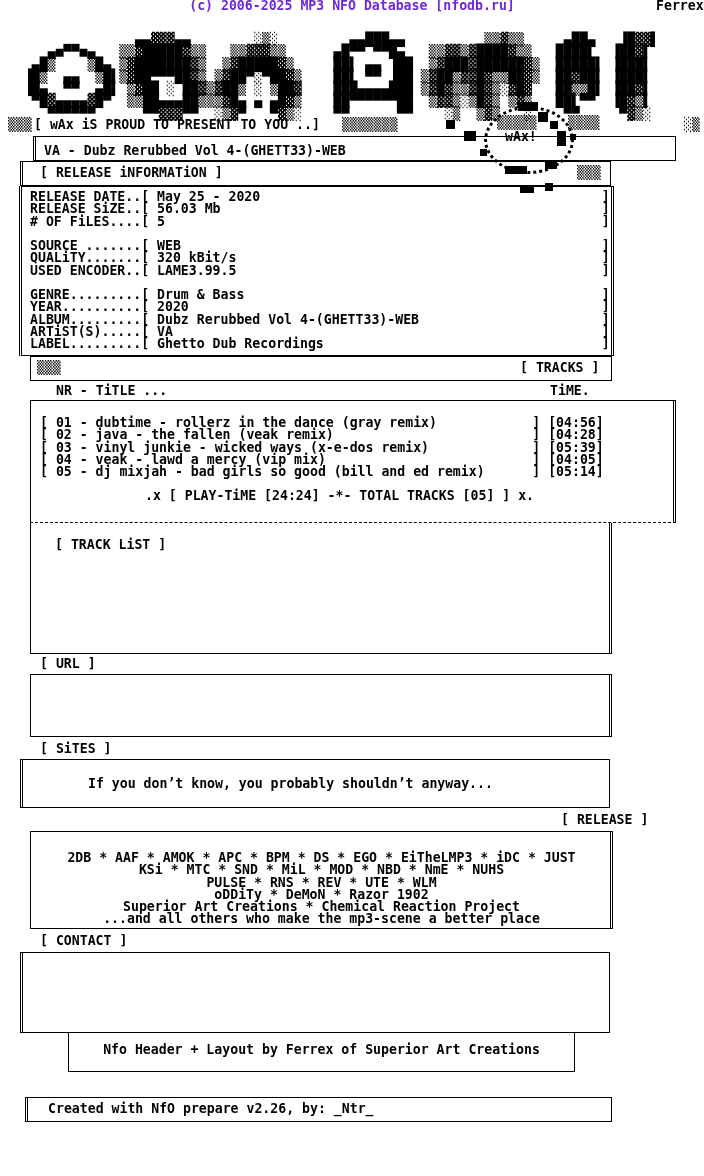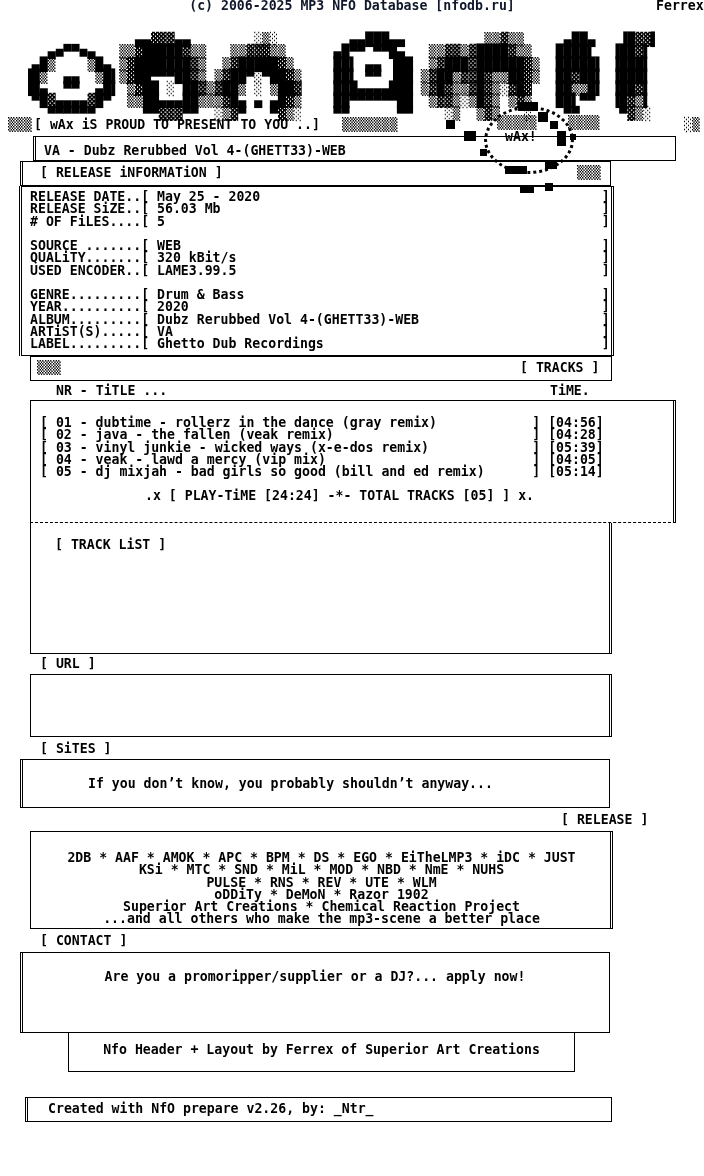--- a/index.html
+++ b/index.html
@@ -4,21 +4,21 @@
 <style>
   html,body { margin:0; padding:0; background:#ffffff; }
   .nfo {
     position:relative; width:704px; height:1176px; margin:0 auto;
     background:#ffffff; color:#000000; overflow:hidden;
     font-family:"DejaVu Sans Mono", monospace;
     font-size:13.2px; line-height:12.25px; font-weight:bold;
   }
   .t { position:absolute; margin:0; white-space:pre; font:inherit; }
   pre.t { font:inherit; }
-  .red { color:#0f172a; }
+  .red { color:#6d28d9; }
   .box { position:absolute; border:1px solid #000; box-sizing:border-box; }
   .dl { border-left:3px double #000; }
   .dr { border-right:3px double #000; }
   .db { border-bottom:1px dashed #000 !important; }
   .nt { border-top:none; }
   .sq { position:absolute; background:#000; }
   .circle { position:absolute; border:3px dotted #000; border-radius:50%; box-sizing:border-box; }
   .ctr { text-align:center; }
 </style>
 </head>
@@ -111,21 +111,20 @@
   <div class="box dr" style="left:30px;top:831px;width:583px;height:98px;"></div>
   <pre class="t ctr" style="left:30px;top:852px;width:583px;">2DB * AAF * AMOK * APC * BPM * DS * EGO * EiTheLMP3 * iDC * JUST
 KSi * MTC * SND * MiL * MOD * NBD * NmE * NUHS
 PULSE * RNS * REV * UTE * WLM
 oDDiTy * DeMoN * Razor 1902
 Superior Art Creations * Chemical Reaction Project
 ...and all others who make the mp3-scene a better place</pre>
 
   <div class="t" style="left:40px;top:935px;">[ CONTACT ]</div>
   <div class="box dl" style="left:20px;top:952px;width:590px;height:81px;"></div>
-  <div class="t ctr" style="left:20px;top:971px;width:590px;">Are you a promoripper/supplier or a DJ?... apply now!</div>
 
   <div class="box nt" style="left:68px;top:1033px;width:507px;height:39px;"></div>
   <div class="t ctr" style="left:68px;top:1044px;width:507px;">Nfo Header + Layout by Ferrex of Superior Art Creations</div>
 
   <div class="box dl" style="left:25px;top:1097px;width:587px;height:25px;"></div>
   <div class="t" style="left:48px;top:1103px;">Created with NfO prepare v2.26, by: _Ntr_</div>
 
 </div>
 
 </body></html>

